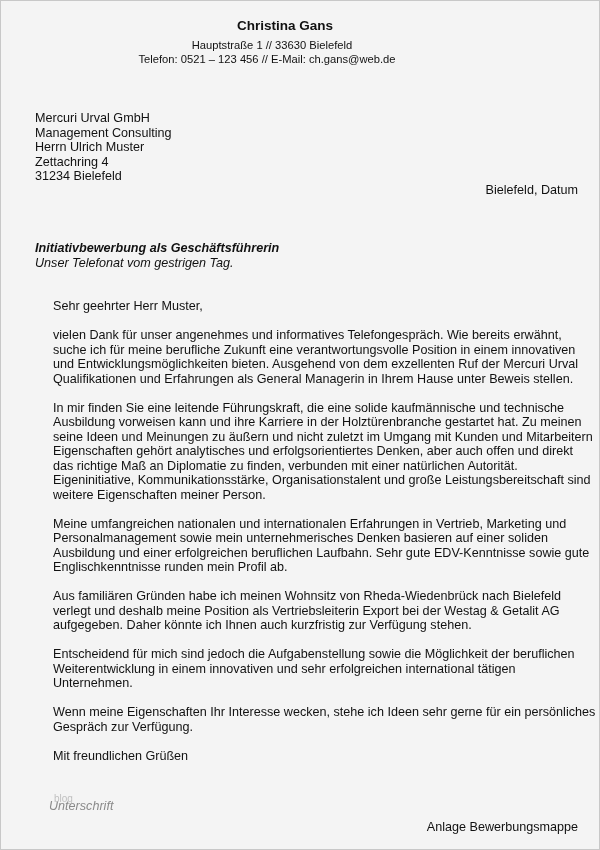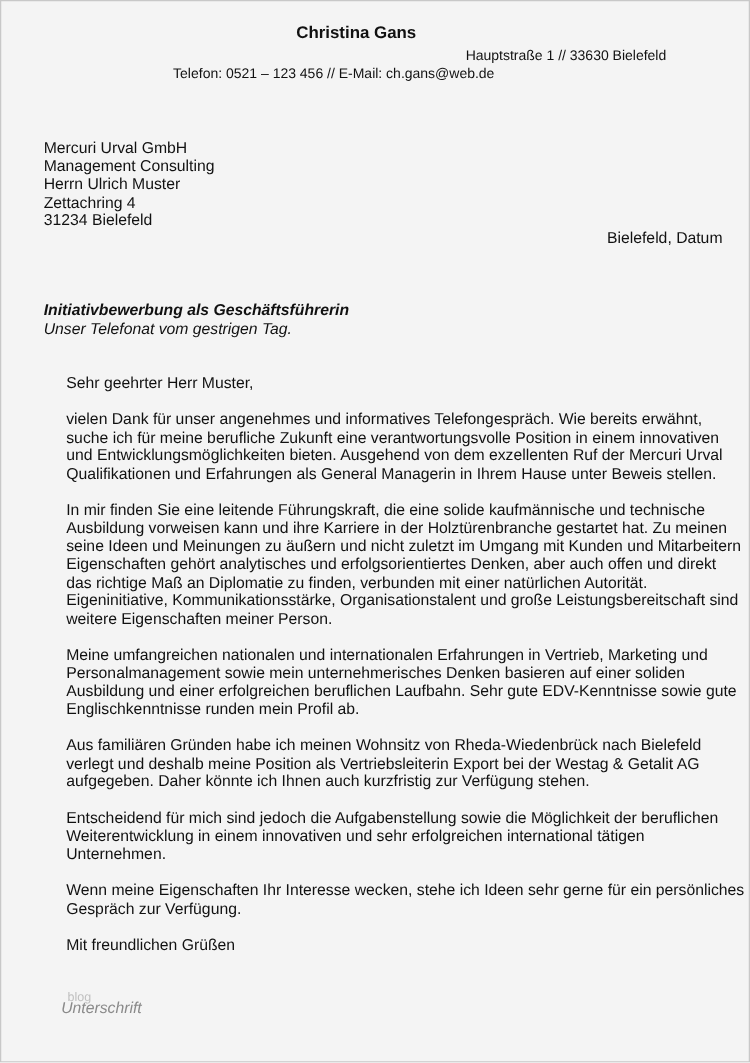--- a/index.html
+++ b/index.html
@@ -33,21 +33,21 @@
     .sender-name {
       font-weight: bold;
       font-size: 13.5px;
       line-height: 16px;
       margin-left: 36px;
     }
     .sender-line {
       font-size: 11.2px;
       line-height: 13.5px;
     }
-    .sender-addr { margin-top: 5px; margin-left: 10px; text-align: right; }
+    .sender-addr { margin-top: 5px; margin-left: 10px; }
     .recipient {
       position: absolute;
       top: 110px;
       left: 34px;
     }
     .recipient div { white-space: nowrap; }
     .date {
       position: absolute;
       top: 182px;
       right: 21px;
@@ -164,14 +164,15 @@
     </div>
 
     <div class="para">Mit freundlichen Grüßen</div>
   </div>
 
   <div class="signature">
     <span class="sig-watermark">blog</span>
     <span>Unterschrift</span>
   </div>
 
+  <div class="enclosure">Anlage Bewerbungsmappe</div>
 
 </div>
 
 </body></html>

